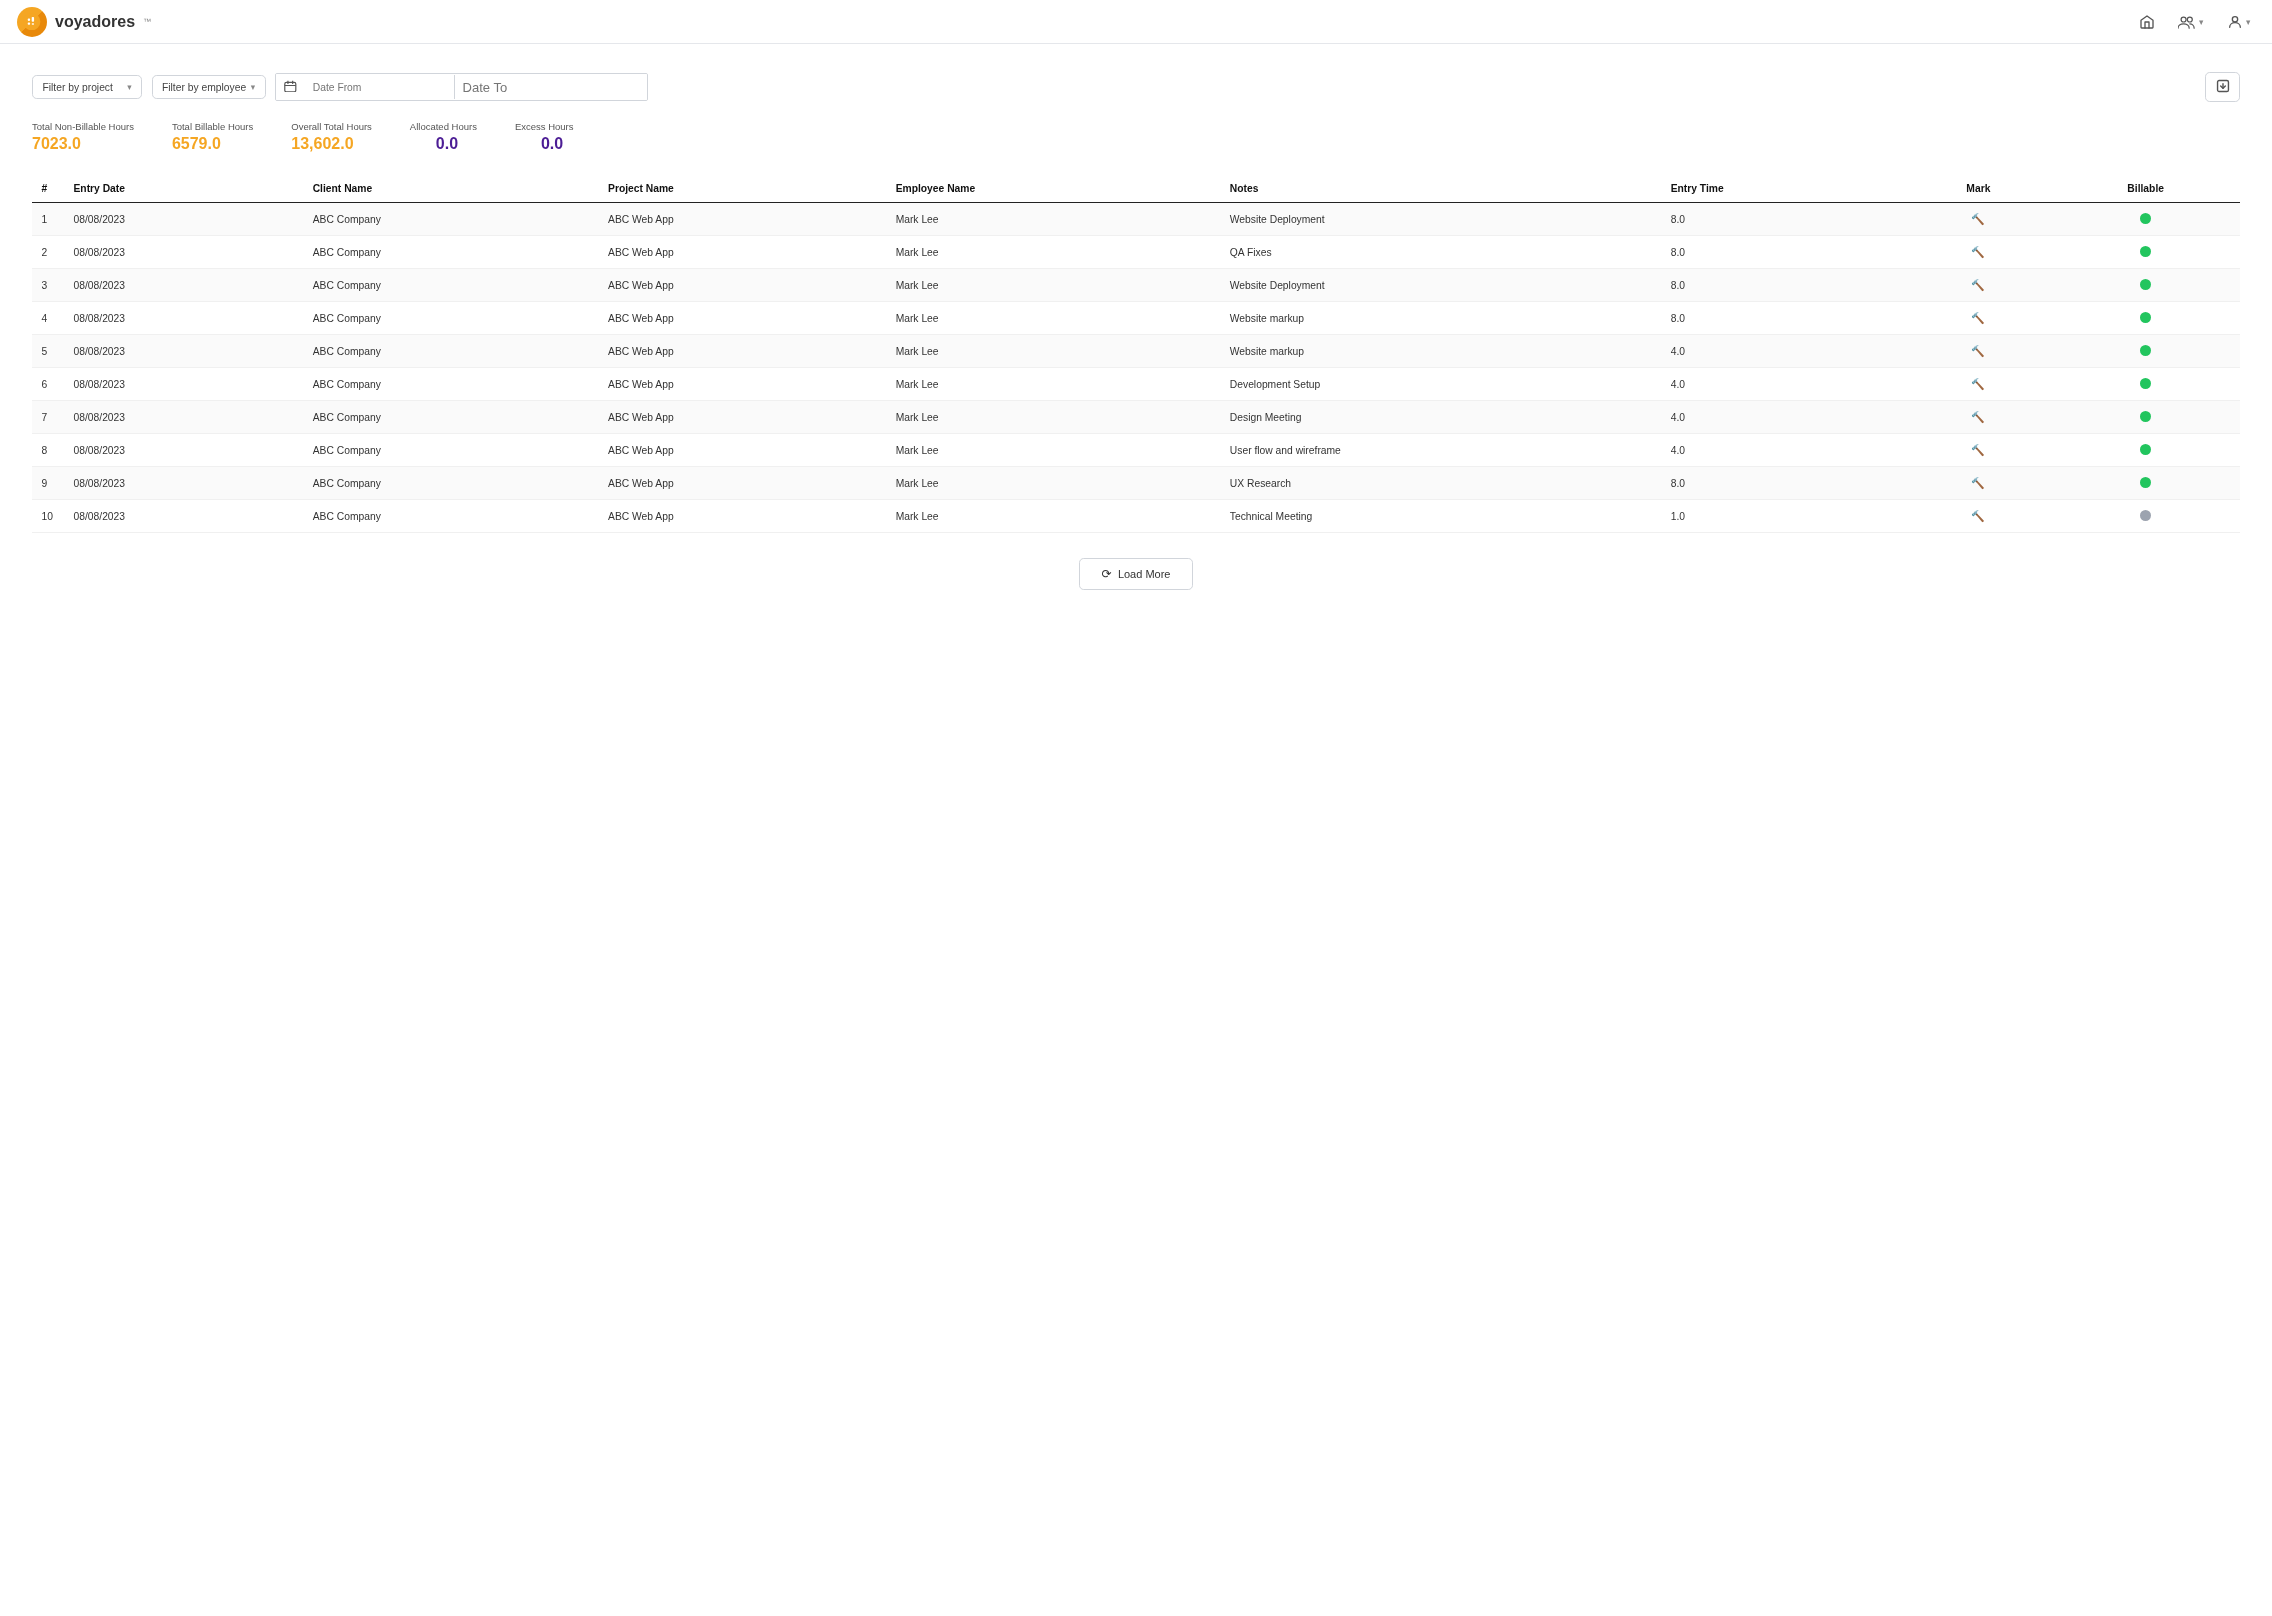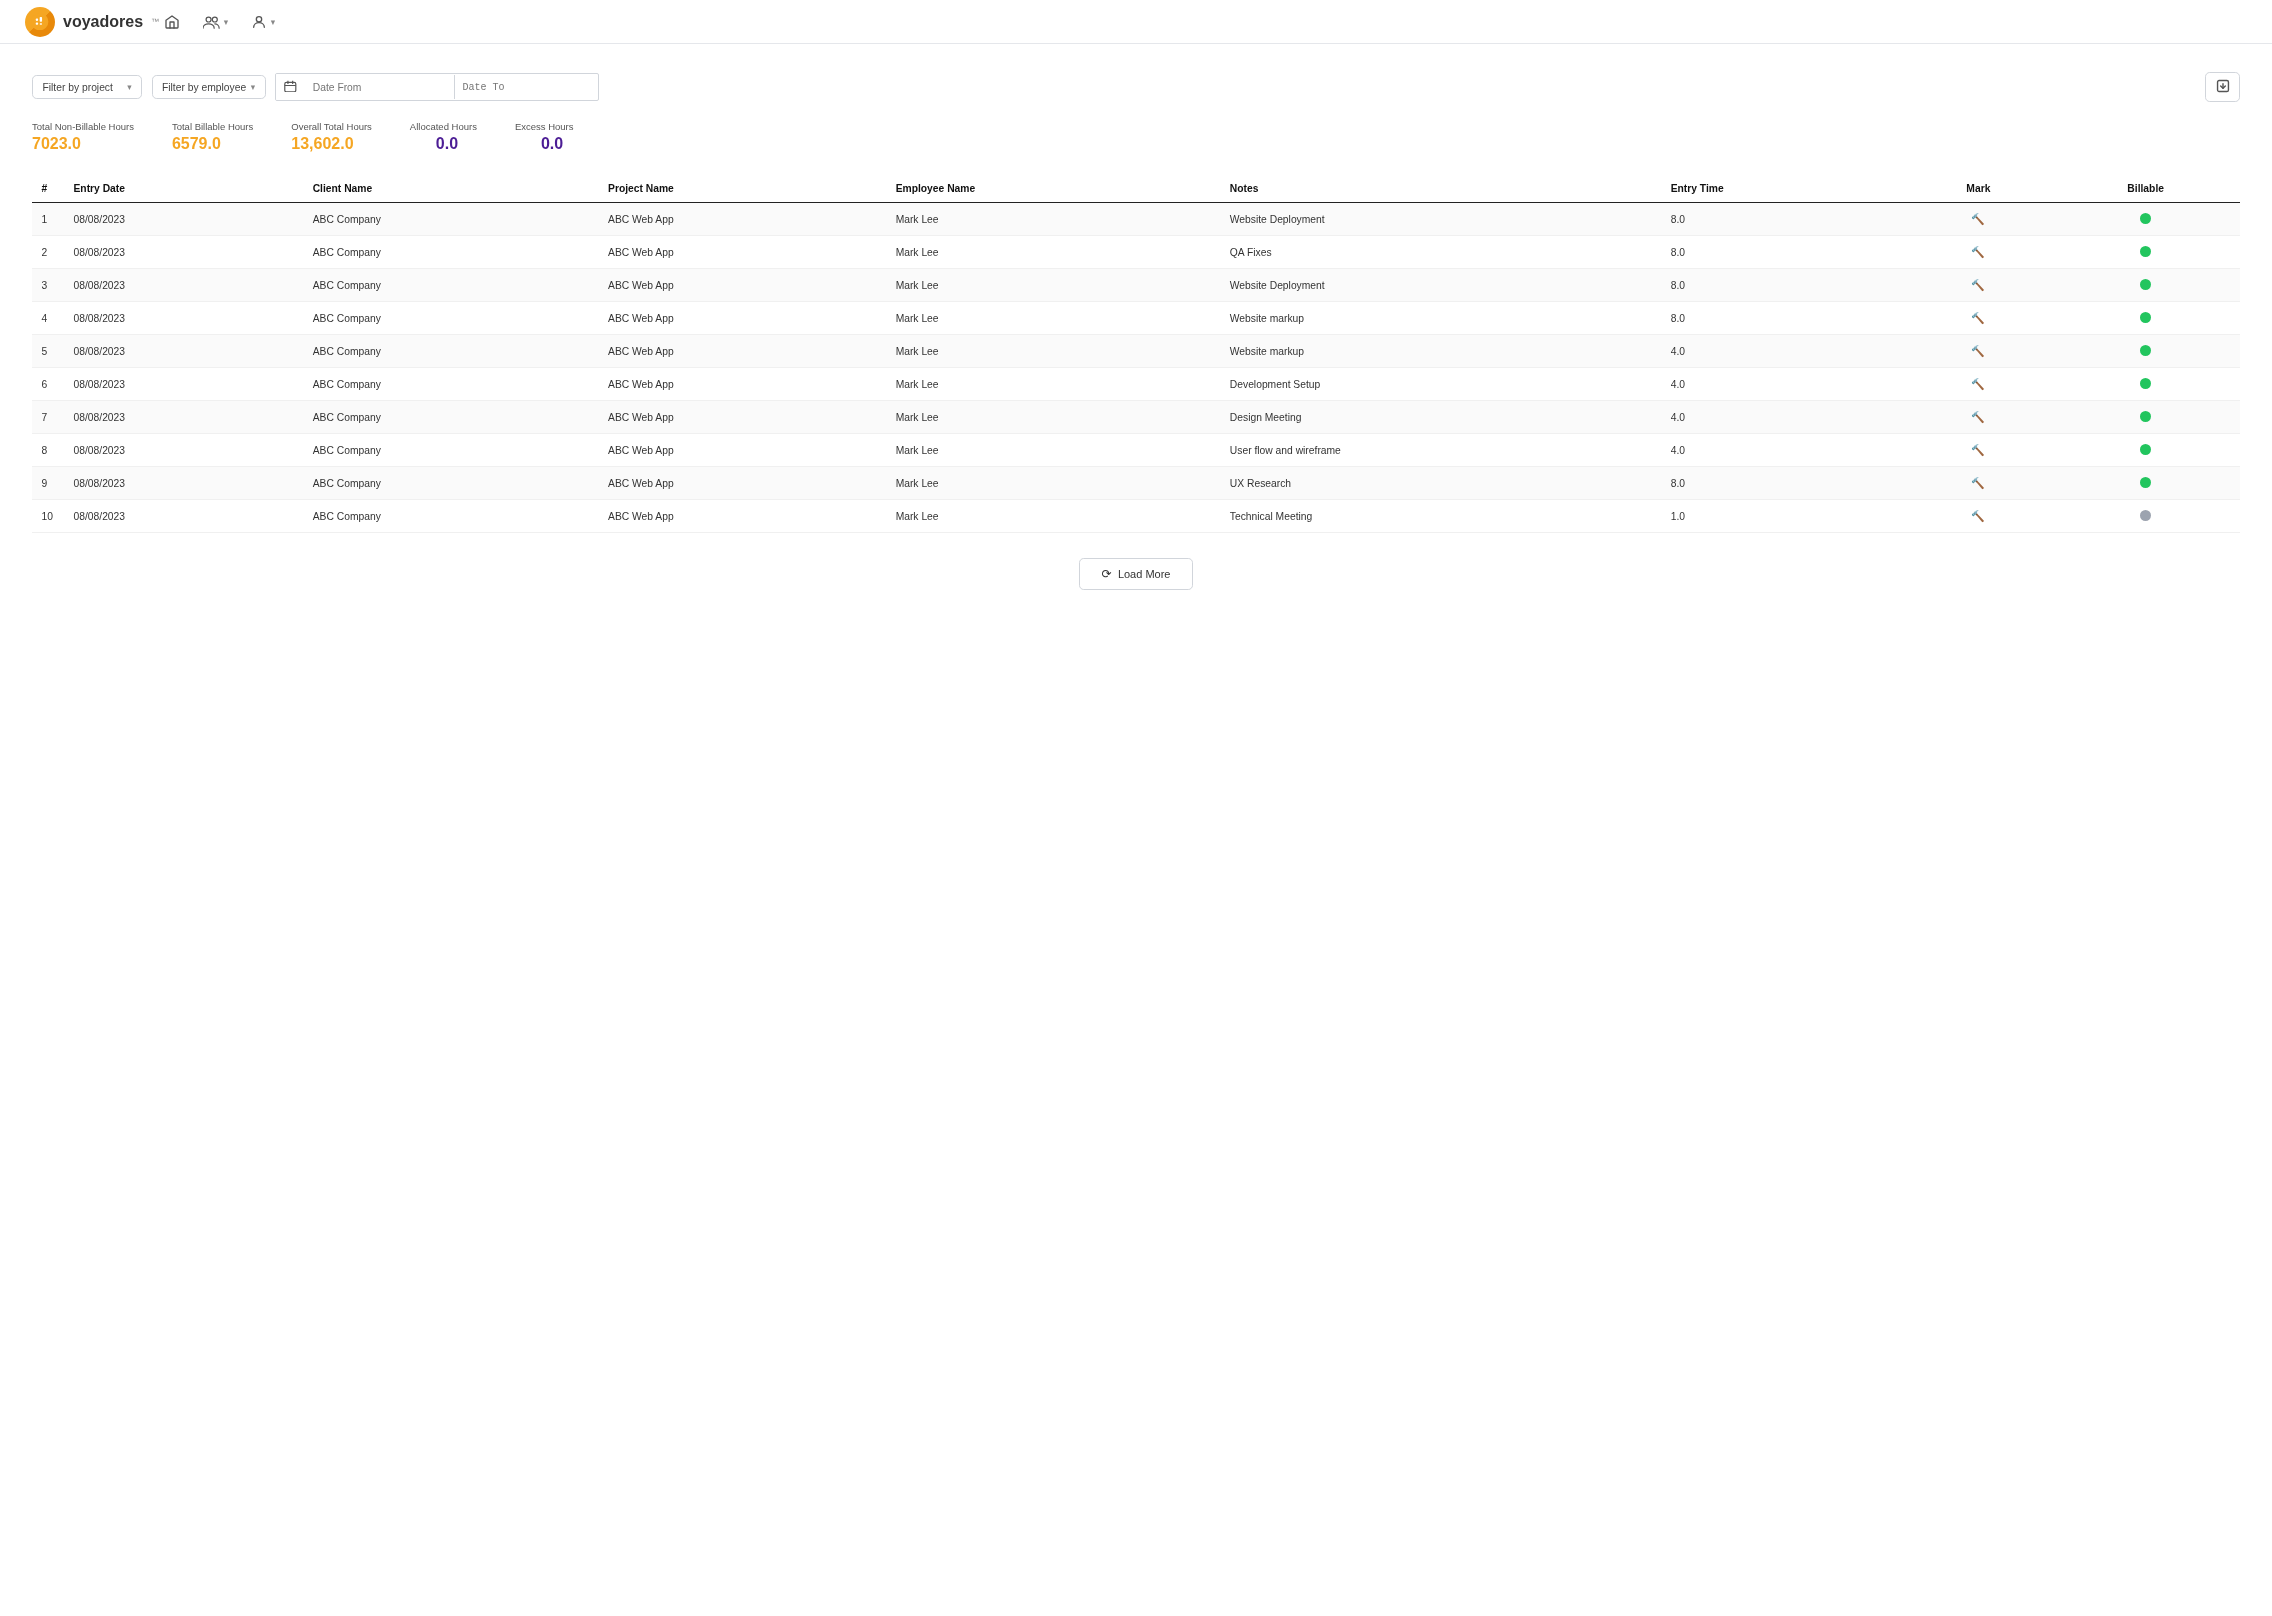--- a/index.html
+++ b/index.html
@@ -1,21 +1,21 @@
 <!DOCTYPE html>
 <html style="font-size:12.6px"><head>
   <meta charset="utf-8">
   <style>
     * { box-sizing: border-box; margin: 0; padding: 0; }
     body { font-family: 'Segoe UI', Arial, sans-serif; background: #fff; color: #222; font-size: 11px; }
 
     
     .navbar {
-      display: flex; align-items: center; 
-      padding: 0 25px; height: 44px; border-bottom: 0.8px solid #e5e7eb;
+      display: flex; align-items: center; justify-content: space-between;
+      padding: 0 17px; height: 44px; border-bottom: 0.8px solid #e5e7eb;
       background: #fff;
     }
     .navbar-brand { display: flex; align-items: center; gap: 8px; }
     .brand-logo {
       width: 30px; height: 30px; border-radius: 50%;
       background: linear-gradient(135deg, #f5a623 50%, #e8890a 50%);
       display: flex; align-items: center; justify-content: center;
       font-size: 14px; color: #fff; font-weight: bold;
     }
     .brand-name { font-size: 16px; font-weight: 600; color: #333; }
@@ -46,22 +46,22 @@
     }
     .filter-chevron { font-size: 8.7px; color: #888; margin-left: auto; }
     .date-range-group { display: flex; align-items: center; border: 0.8px solid #d1d5db; border-radius: 2px; overflow: hidden; }
     .date-icon { padding: 5.5px 8px; background: #fff; color: #555; font-size: 11px; }
     .date-input {
       border: none; outline: none; padding: 5.5px 8px; font-size: 10.3px; color: #444;
       background: #fff; min-width: 87px;
     }
     .date-divider { width: 0.8px; height: 24px; background: #d1d5db; }
     .date-to-input {
-      border: none; outline: none; padding: 5.5px 8px; font-size: 10px; color: #444;
-      background: #fff; min-width: 87px; font-family: Liberation Mono, monospace;
+      border: none; outline: none; padding: 5.5px 8px; font-size: 13px; color: #444;
+      background: #fff; min-width: 87px;
     }
     .export-btn {
       margin-left: auto; border: 0.8px solid #d1d5db; border-radius: 4.7px;
       padding: 5.5px 9.5px; background: #fff; cursor: pointer; font-size: 12.6px; color: #555;
     }
 
     
     .stats-row { display: flex; gap: 38px; margin-bottom: 22px; }
     .stat-item {}
     .stat-label { font-size: 9.5px; color: #555; margin-bottom: 3.2px; }

